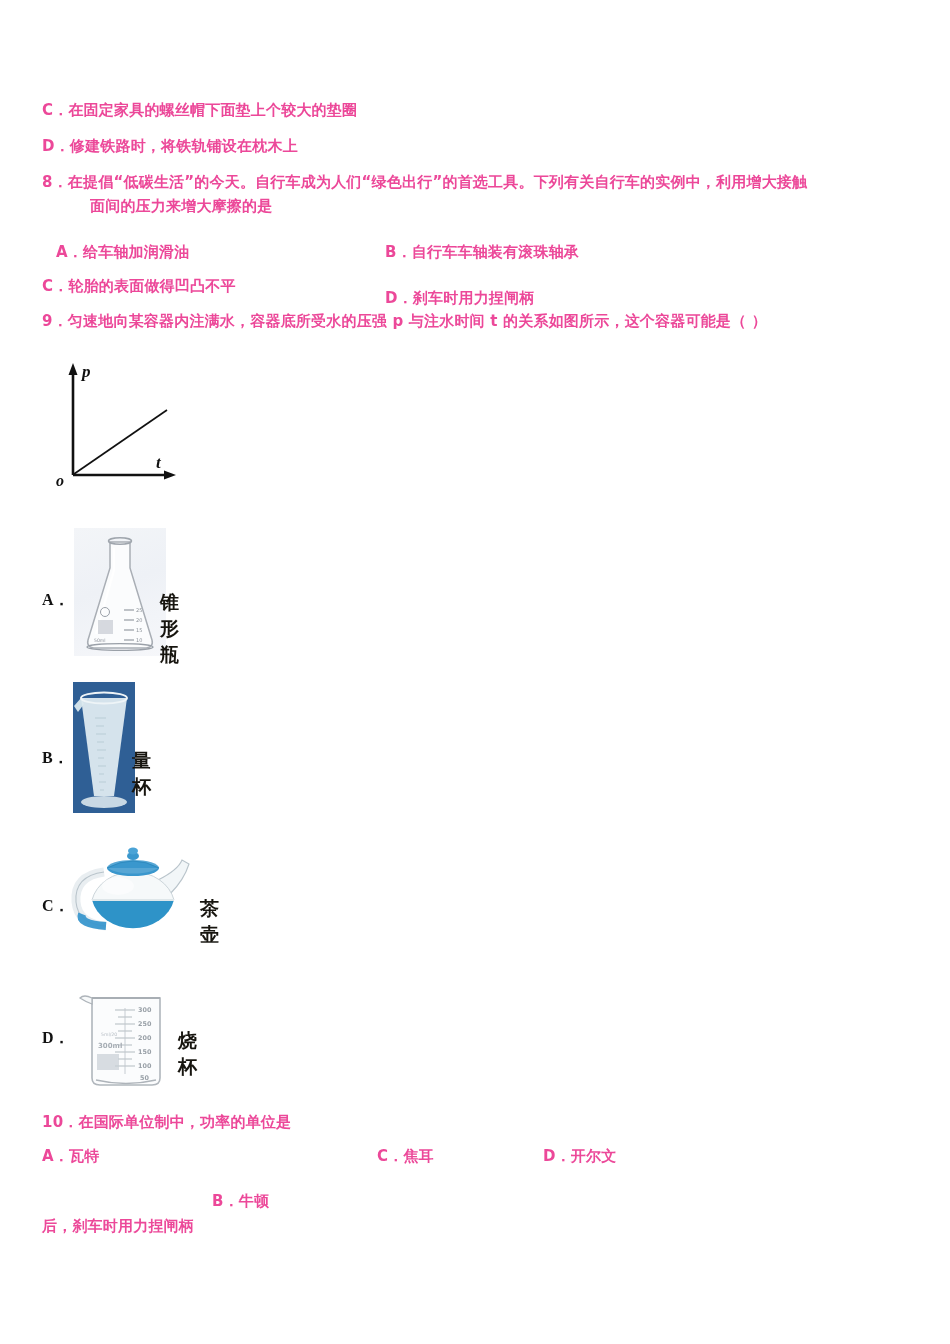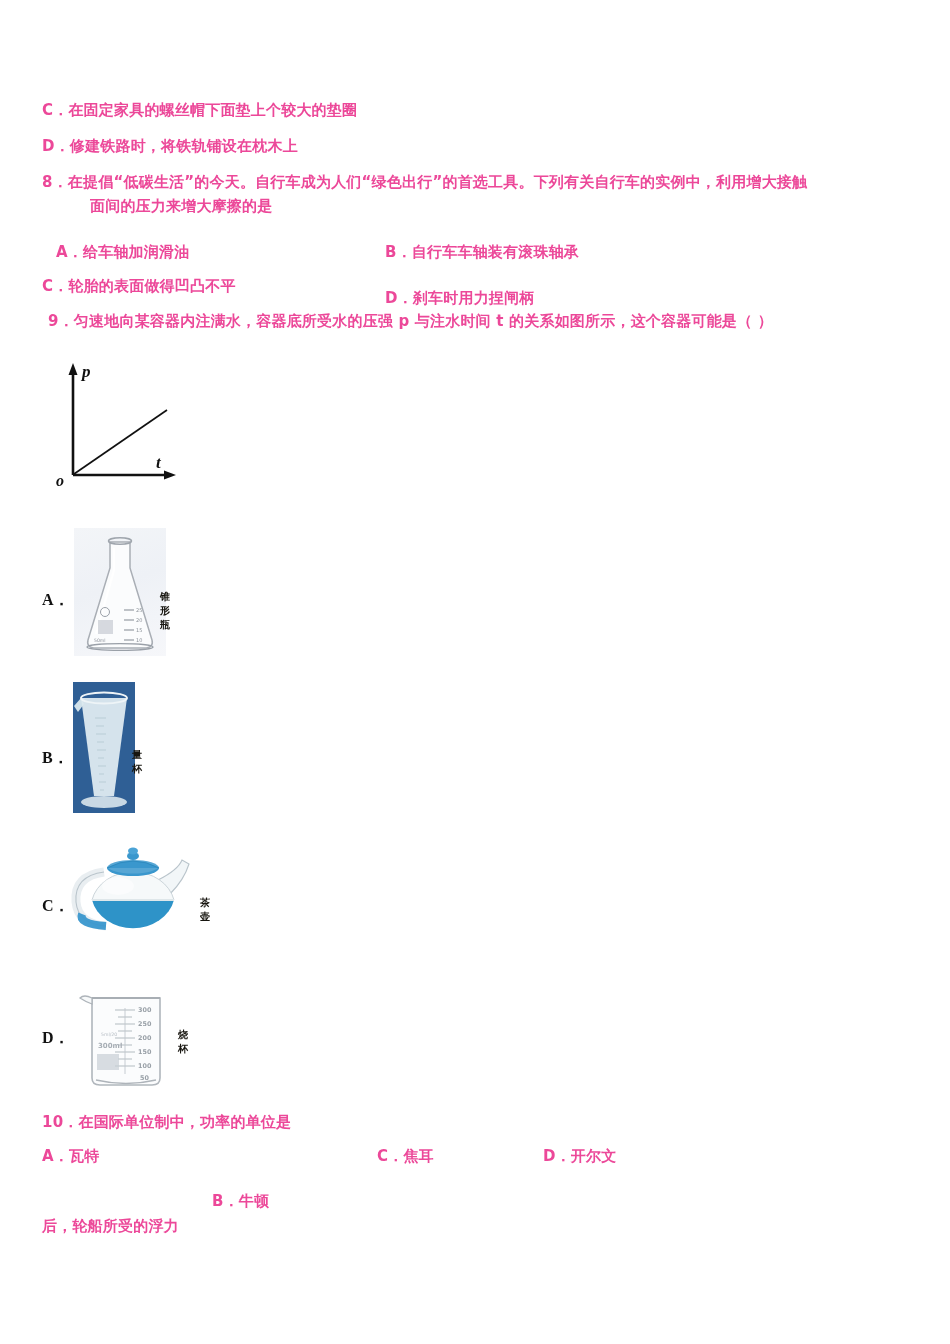--- a/index.html
+++ b/index.html
@@ -49,21 +49,21 @@
   .optrow .letter {
     position: absolute;
     font-weight: bold;
     font-size: 16px;
     font-family: "Liberation Serif", serif;
   }
   .optrow .caption {
     position: absolute;
     font-family: "DejaVu Sans", "Liberation Sans", sans-serif;
     font-weight: 700;
-    font-size: 10px;
+    font-size: 19px;
     color: #17150f;
   }
   .imgbox { position: absolute; text-align: right; }
 
   
   #flask-img {
     left: 74px; top: 528px; width: 92px; height: 128px;
     background: linear-gradient(160deg,#f3f5f8 0%,#eef1f6 45%,#f6f7fa 100%);
   }
   
@@ -85,21 +85,21 @@
   <div class="line qtext" style="left:42px; top:136px;">D．修建铁路时，将铁轨铺设在枕木上</div>
 
   <div class="line qtext" style="left:42px; top:172px;">8．在提倡“低碳生活”的今天。自行车成为人们“绿色出行”的首选工具。下列有关自行车的实例中，利用增大接触</div>
   <div class="line qtext" style="left:42px; top:196px;margin-left:48px;">面间的压力来增大摩擦的是</div>
 
   <div class="line qtext" style="left:32px; top:242px;margin-left:24px;">A．给车轴加润滑油</div>
   <div class="line qtext" style="left:385px; top:242px;">B．自行车车轴装有滚珠轴承</div>
   <div class="line qtext" style="left:42px; top:276px;">C．轮胎的表面做得凹凸不平</div>
   <div class="line qtext" style="left:385px; top:276px;margin-top:12px;">D．刹车时用力捏闸柄</div>
 
-  <div class="line qtext" style="left:48px; top:311px;">9．匀速地向某容器内注满水，容器底所受水的压强 p 与注水时间 t 的关系如图所示，这个容器可能是（      ）</div>
+  <div class="line qtext" style="left:42px; top:311px;">9．匀速地向某容器内注满水，容器底所受水的压强 p 与注水时间 t 的关系如图所示，这个容器可能是（      ）</div>
 
   <div id="pt-graph">
     <svg width="160" height="135" viewBox="0 0 160 135">
 
       <line x1="25" y1="120" x2="25" y2="16" stroke="#111" stroke-width="2.6"></line>
       <polygon points="25,8 20.5,20 29.5,20" fill="#111"></polygon>
 
       <line x1="25" y1="120" x2="118" y2="120" stroke="#111" stroke-width="2.6"></line>
       <polygon points="128,120 116,115.5 116,124.5" fill="#111"></polygon>
 
@@ -247,15 +247,15 @@
     </div>
     <span class="caption" style="left:178px; top:1028px;">烧杯</span>
   </div>
 
   <div class="line qtext" style="left:42px; top:1112px;">10．在国际单位制中，功率的单位是</div>
   <div class="line qtext" style="left:42px; top:1146px;">A．瓦特</div>
   <div class="line qtext" style="left:212px; top:1146px;margin-top:45px;">B．牛顿</div>
   <div class="line qtext" style="left:377px; top:1146px;">C．焦耳</div>
   <div class="line qtext" style="left:543px; top:1146px;">D．开尔文</div>
 
-  <div class="line qtext" style="left:42px; top:1216px;">后，轮船所受的浮力</div>
+  <div class="line qtext" style="left:42px; top:1216px;">后，刹车时用力捏闸柄</div>
 
 </div>
 
 </body></html>

